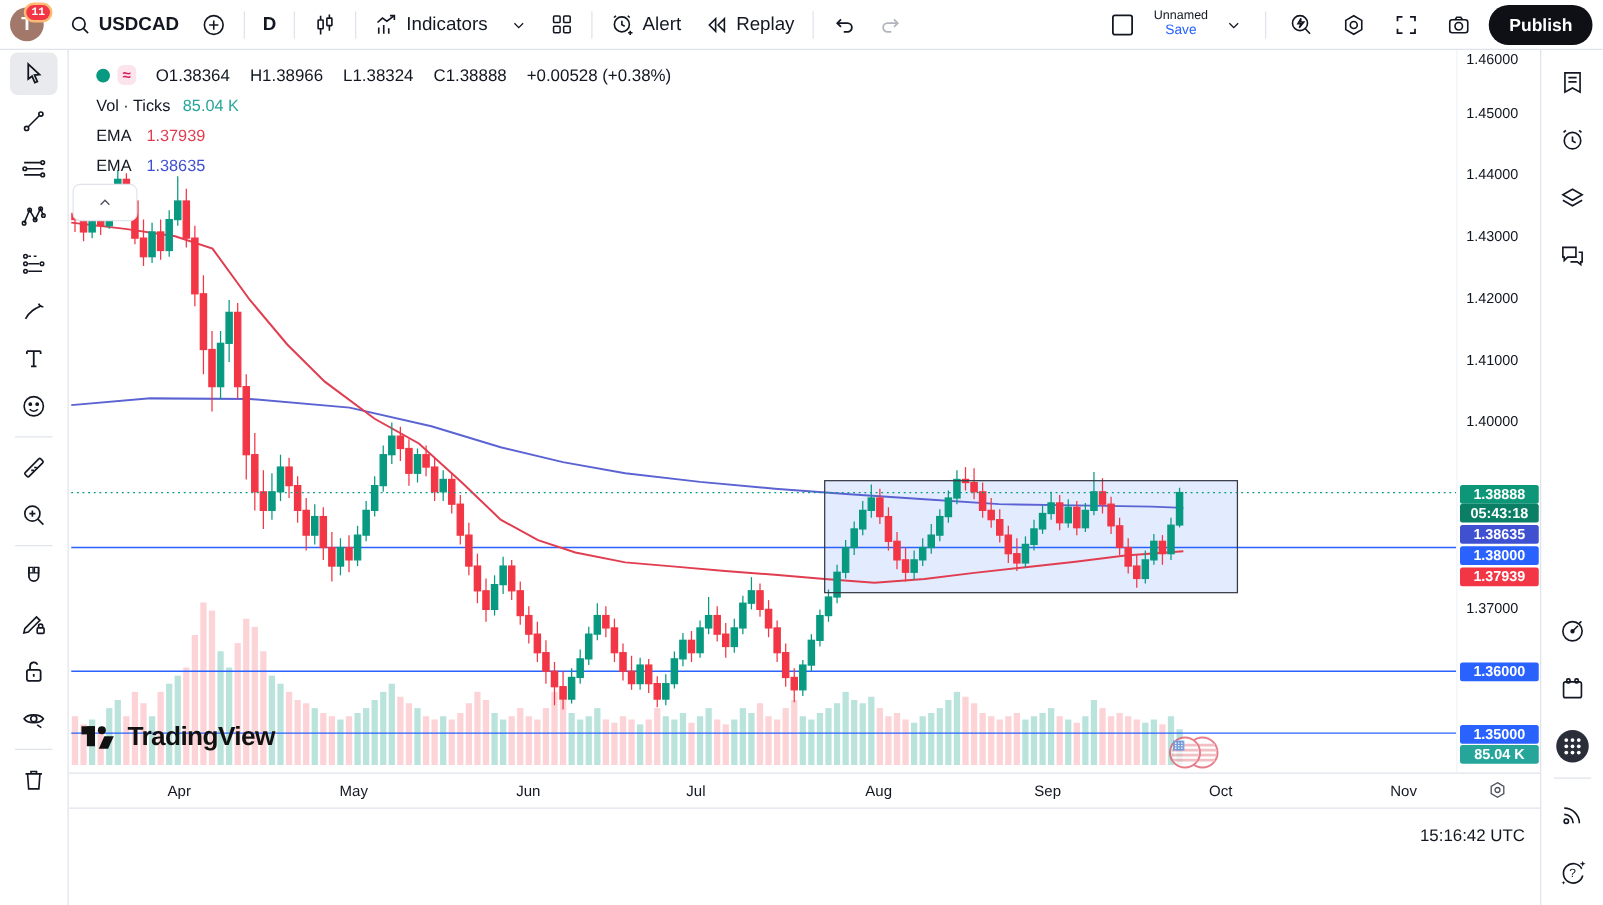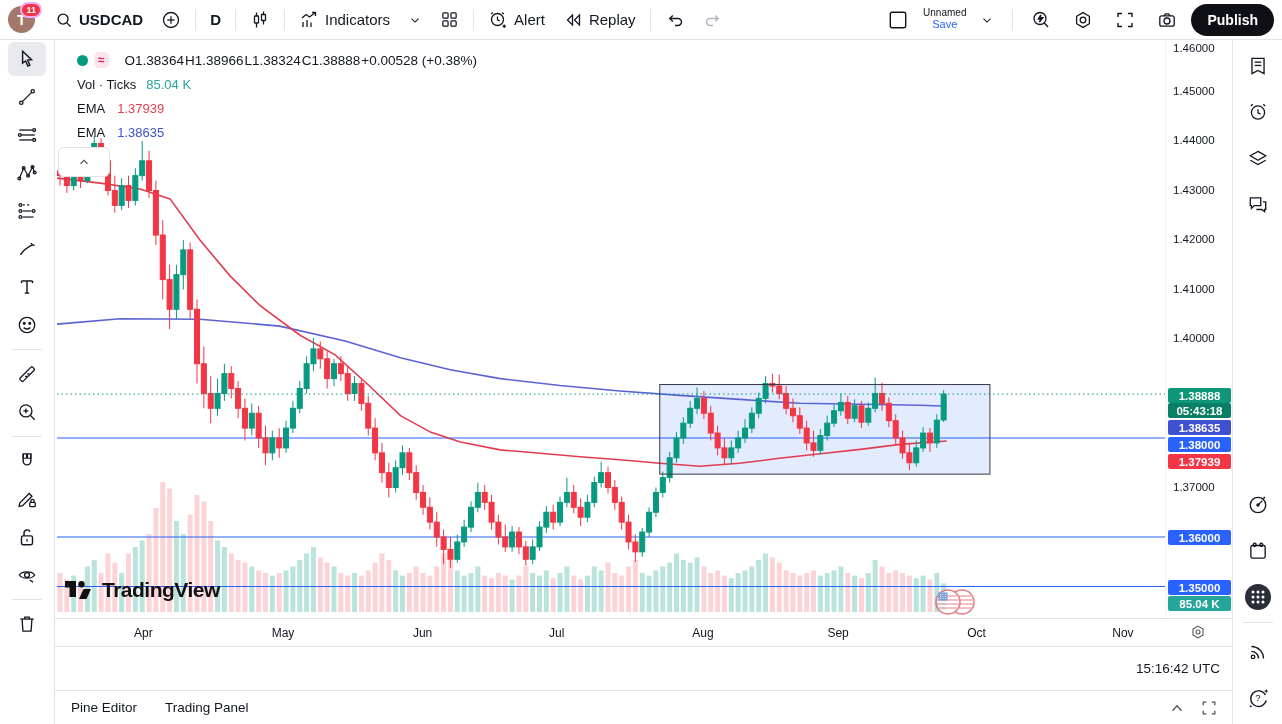--- a/index.html
+++ b/index.html
@@ -6,21 +6,21 @@
   html,body { width:1282px; height:724px; overflow:hidden; background:#fff;
     font-family:"Liberation Sans", sans-serif; color:#131722; }
   svg.ic { display:block; }
   .topbar { position:absolute; left:0; top:0; width:1282px; height:40px;
     border-bottom:1px solid #e0e3eb; display:flex; align-items:center; background:#fff; z-index:30; }
   .tb-left { display:flex; align-items:center; gap:2px; padding-left:8px; flex:1; }
   .tb-right { display:flex; align-items:center; gap:6px; padding-right:8px; }
   .avatar { position:relative; width:27px; height:27px; border-radius:50%; background:#a1786a;
     color:#fff; font-weight:bold; font-size:15px; display:flex; align-items:center; justify-content:center; margin-right:10px; cursor:pointer;}
   .avatar .badge { position:absolute; top:-4px; right:-7px; background:#f23645; color:#fff;
-    font-size:9px; font-weight:bold; border-radius:8px; padding:1px 4px; border:2px solid #f0abfc;}
+    font-size:9px; font-weight:bold; border-radius:8px; padding:1px 4px; border:2px solid #fdba74;font-family:Liberation Mono, monospace;}
   .tbtn { display:flex; align-items:center; gap:6px; padding:5px 8px; border-radius:6px; cursor:pointer;
     font-size:15px; font-weight:bold; color:#131722; white-space:nowrap; }
   .tbtn.light { font-weight:normal; }
   .sep { width:1px; height:22px; background:#e0e3eb; margin:0 4px; }
   .layoutname { display:flex; flex-direction:column; align-items:center; line-height:1.05; cursor:pointer;}
   .layoutname .nm { font-size:10px; color:#131722; }
   .layoutname .sv { font-size:11px; color:#2962ff; }
   .publish { background:#0f1015; color:#fff; font-size:14px; font-weight:bold; border:none;
     border-radius:18px; padding:8px 16px; cursor:pointer; }
   
@@ -37,21 +37,21 @@
     justify-content:center; border-radius:8px; cursor:pointer; }
   .rdiv { position:absolute; left:10px; width:30px; height:1px; background:#e0e3eb; }
   
   .chart { position:absolute; left:55px; top:40px; width:1177px; height:684px; background:#fff; }
   #plot { position:absolute; left:0; top:0; z-index:2; }
   .legend { position:absolute; left:10px; top:8px; z-index:10; font-size:13px; }
   .lrow { display:flex; align-items:center; height:24px; gap:6px; }
   .dotchip { width:11px; height:11px; border-radius:50%; background:#089981; margin-left:12px; cursor:pointer;}
   .approxchip { background:#fce4ec; color:#d81b60; font-size:12px; font-weight:bold; border-radius:5px;
     padding:0 4px; height:16px; line-height:16px; cursor:pointer; }
-  .ohlc { margin-left:10px; display:flex; gap:1px; font-size:13.5px; color:#131722; }
+  .ohlc { margin-left:10px; display:flex; gap:16px; font-size:13.5px; color:#131722; }
   .lsub { color:#131722; }
   .vol-val { color:#26a69a; margin-left:4px; }
   .ema-red { color:#e13d51; margin-left:6px; }
   .ema-blue { color:#3f51d1; margin-left:6px; }
   .collapse-btn { position:absolute; left:3px; top:107px; width:52px; height:30px; background:#fff;
     border:1px solid #e0e3eb; border-radius:6px; z-index:9; display:flex; align-items:center;
     justify-content:center; cursor:pointer; }
   
   .tvwm { position:absolute; left:10px; top:538px; z-index:5; display:flex; align-items:flex-start; gap:7px;
     pointer-events:none; }
@@ -834,35 +834,20 @@
       <div class="xtick" style="left: 647.964px;">Aug</div>
       <div class="xtick" style="left: 783.14px; text-align: center;">Sep</div>
       <div class="xtick" style="left: 921.64px;">Oct</div>
       <div class="xtick" style="left: 1067.9px;">Nov</div>
     </div>
 
   <div class="btoolbar">
     <span class="clock">15:16:42 UTC</span>
   </div>
 
-  <div class="pinerow">
-    <span class="pinetab">Pine Editor</span>
-    <span class="pinetab">Trading Panel</span>
-    <div class="pr-icons">
-      <svg class="ic pi" width="18" height="18" viewBox="0 0 20 20" fill="none" stroke="#50535e" stroke-width="1.5">
-          <polyline points="5,13 10,7.5 15,13"></polyline>
-        </svg>
-      <svg class="ic pi" width="18" height="18" viewBox="0 0 20 20" fill="none" stroke="#50535e" stroke-width="1.4">
-          <path d="M3.5 7 V3.5 H7"></path>
-          <path d="M13 3.5 h3.5 V7"></path>
-          <path d="M16.5 13 v3.5 H13"></path>
-          <path d="M7 16.5 H3.5 V13"></path>
-        </svg>
-    </div>
-  </div>
 </div>
 
 <div class="rbar">
   <div class="rbtn" style="top:8px">
       <svg class="ic" width="22" height="22" viewBox="0 0 20 20" fill="none" stroke="#131722" stroke-width="1.2">
         <path d="M4.5 3 h11 v14 l-5.5-3 -5.5 3 Z"></path>
         <line x1="7" y1="6.5" x2="13" y2="6.5"></line>
         <line x1="7" y1="9.5" x2="13" y2="9.5"></line>
       </svg>
     </div>

